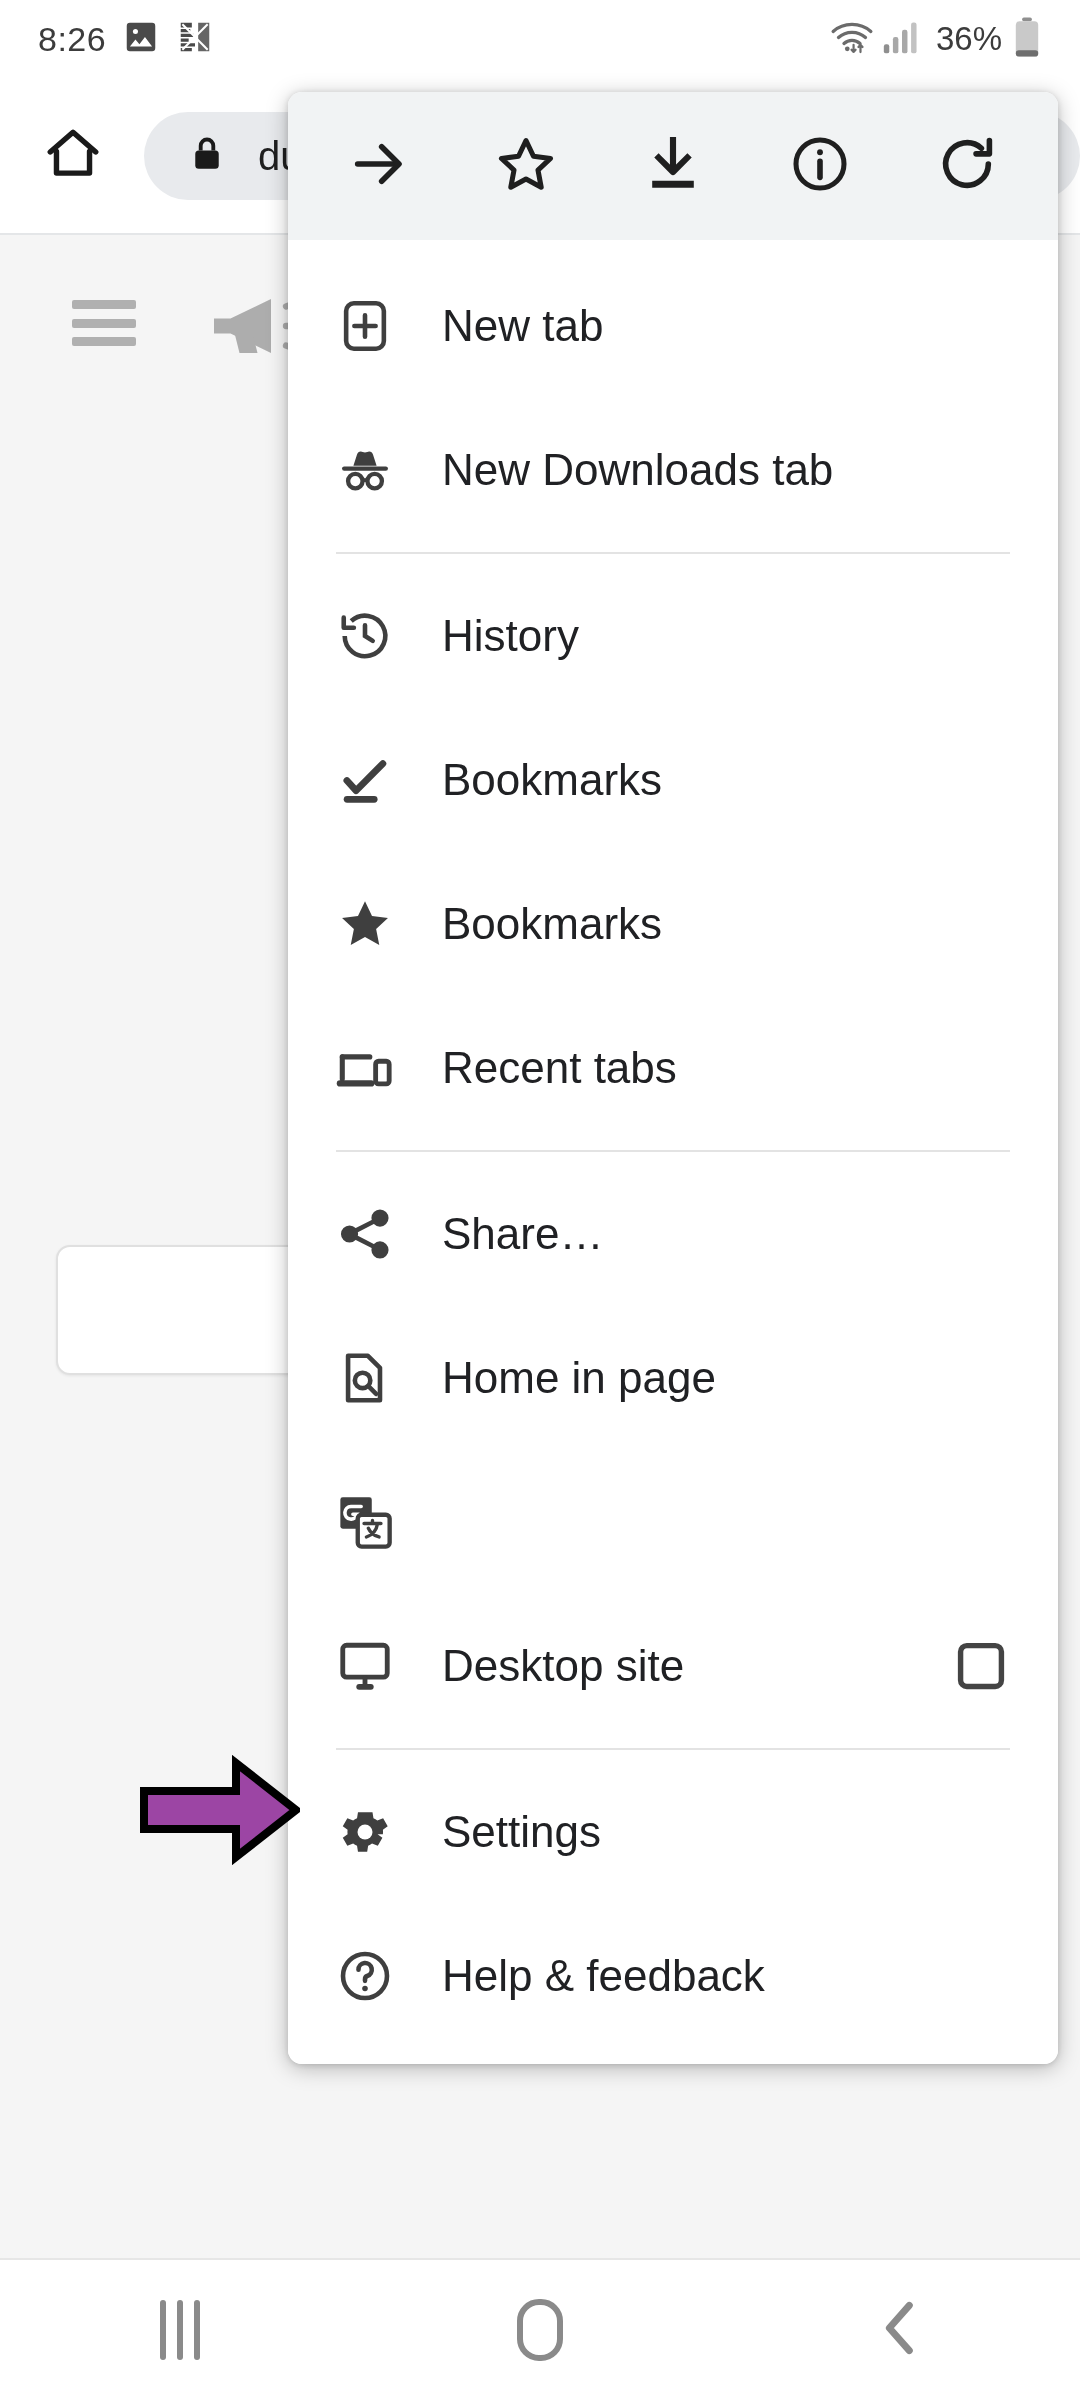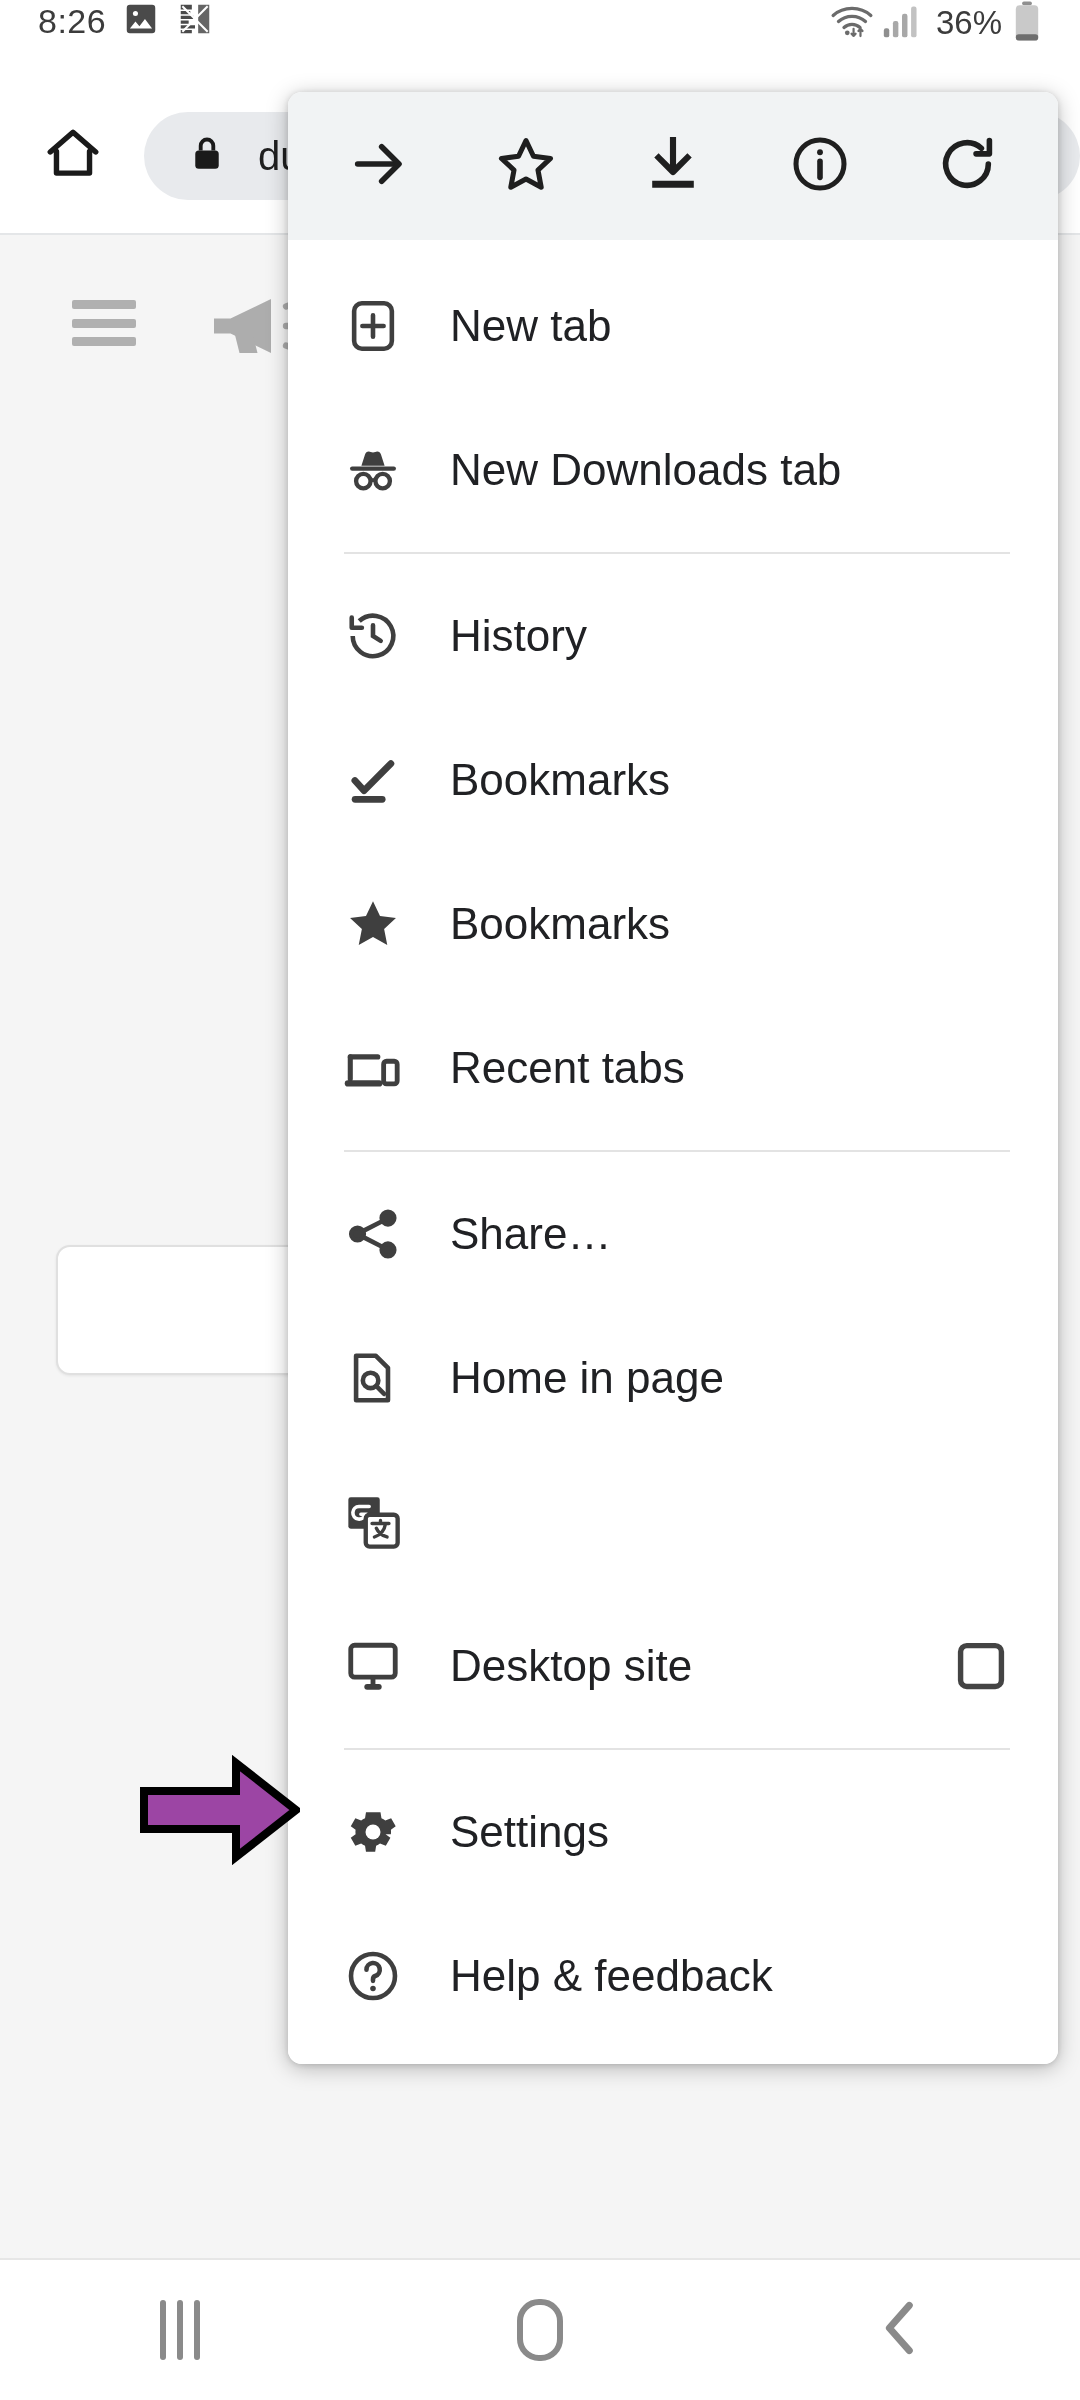--- a/index.html
+++ b/index.html
@@ -16,21 +16,21 @@
   }
 
   
   .status-bar {
     position: absolute;
     top: 0; left: 0;
     width: 1080px;
     height: 78px;
     background: #ffffff;
     display: flex;
-    align-items: flex-start;
+    align-items: center;
     justify-content: space-between;
     padding: 0 38px;
     box-sizing: border-box;
     z-index: 5;
   }
   .status-left { display: flex; align-items: center; gap: 16px; }
   .status-right { display: flex; align-items: center; gap: 8px; }
   .clock {
     font-size: 34px;
     color: #3c3c3c;
@@ -148,21 +148,21 @@
     justify-content: space-around;
     padding: 0 18px;
     box-sizing: border-box;
   }
   .menu-toolbar-btn {
     width: 104px; height: 104px;
     display: flex; align-items: center; justify-content: center;
   }
   .menu-list {
     background: #ffffff;
-    padding: 14px 0 16px 8px;
+    padding: 14px 0 16px 0;
   }
   .menu-item {
     height: 144px;
     display: flex;
     align-items: center;
     padding: 0 46px 0 46px;
     box-sizing: border-box;
   }
   .menu-item .mi-icon {
     width: 62px; height: 62px;

